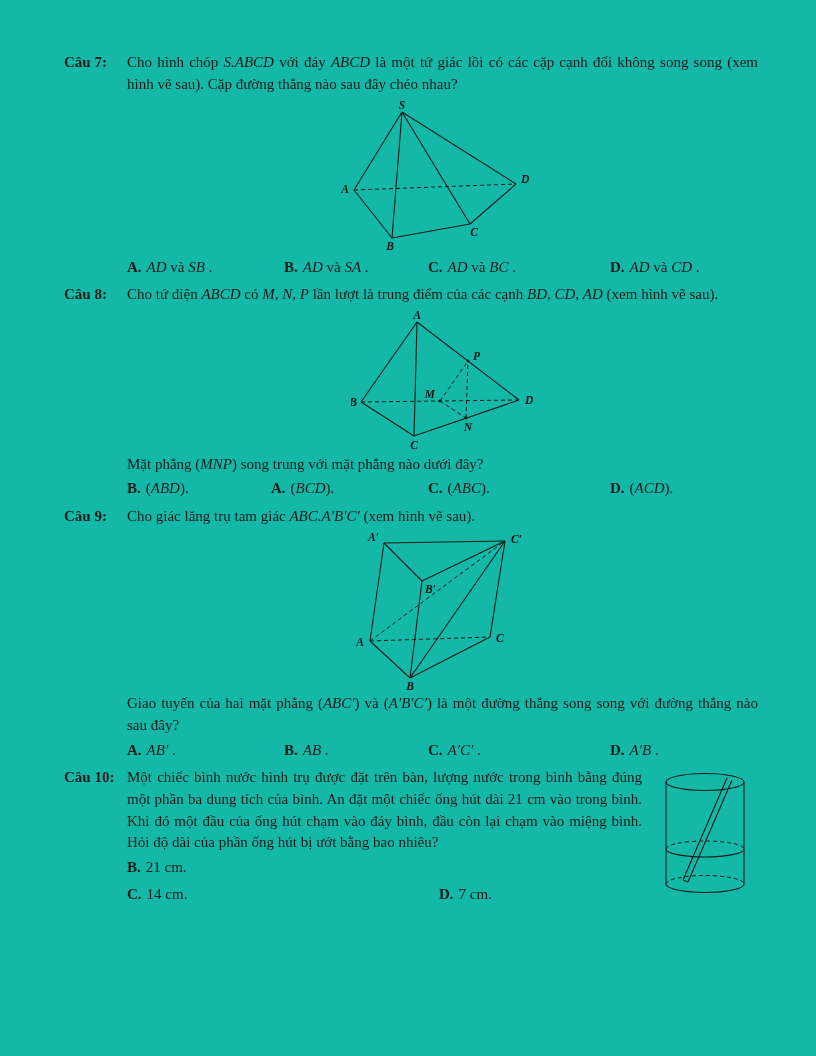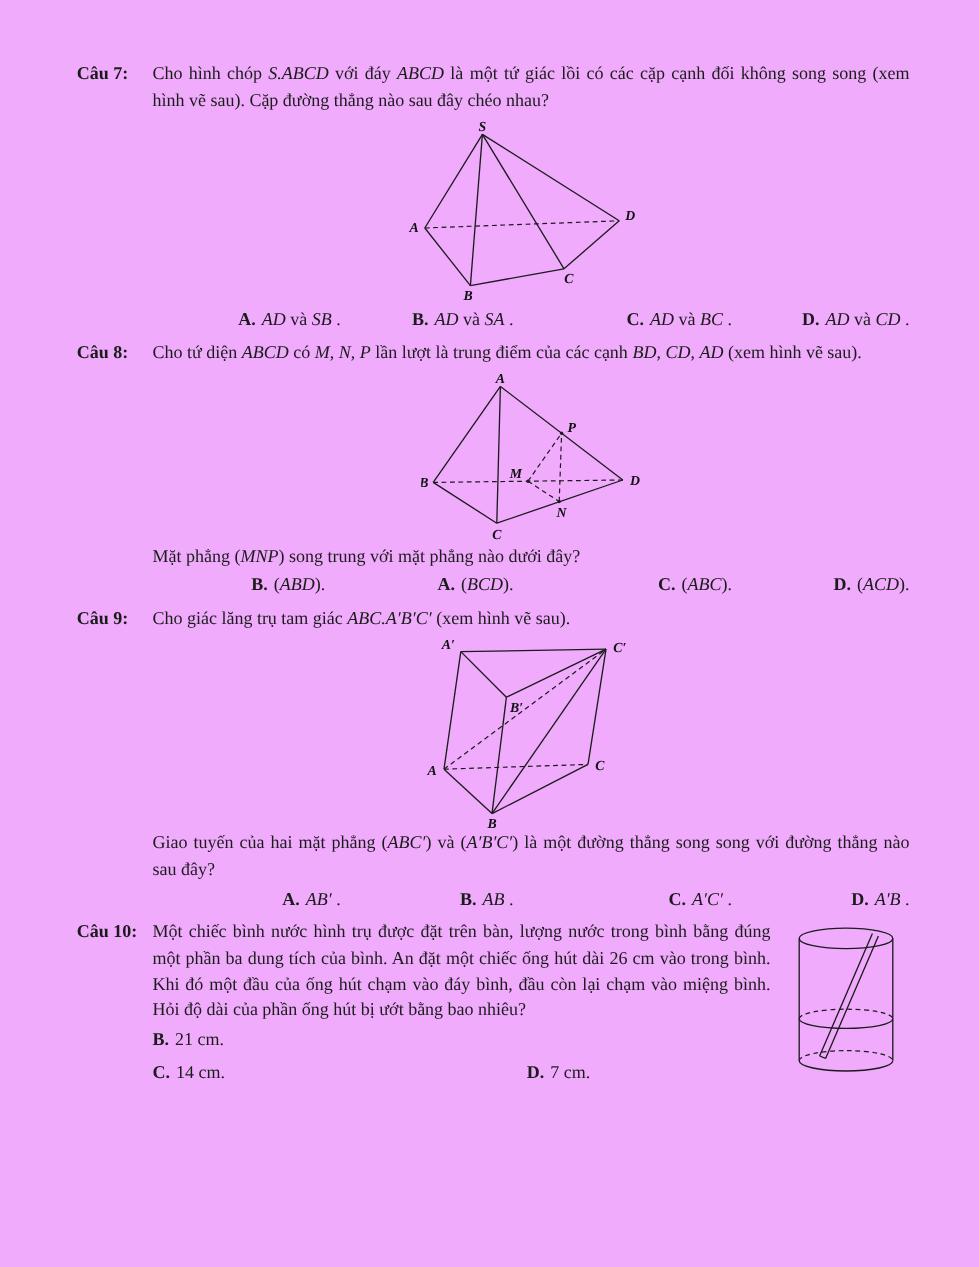--- a/index.html
+++ b/index.html
@@ -1,30 +1,30 @@
 <!DOCTYPE html>
 <html><head>
 <meta charset="utf-8">
 <style>
   * { margin:0; padding:0; box-sizing:border-box; }
   html,body { background:#ffffff; }
   .page {
-    width:816px; height:1056px; background:#f0abfc;
+    width:816px; height:1056px; background:#14b8a6;
     font-family:"Liberation Serif", serif;
     font-size:15px; color:#1b1b1b;
     padding:52px 58px 30px 64px;
     position:relative; overflow:hidden;
   }
   .question { display:flex; margin-bottom:4px; }
   .q-label { width:63px; flex:none; font-weight:bold; line-height:1.45; }
   .q-body { flex:1; min-width:0; }
   .q-text { line-height:1.45; text-align:justify; }
   .math { font-style:italic; }
   .fig-wrap { display:flex; justify-content:center; margin:4px 0 2px 0; }
-  .opt-row { display:flex; line-height:1.75;text-align:right; }
+  .opt-row { display:flex; line-height:1.75; }
   .opt { white-space:nowrap; }
   .opt b { font-weight:bold; }
   .opt .optxt { margin-left:5px; }
   .o1 { width:157px; }
   .o2 { width:144px; }
   .o3 { width:182px; }
   .o4 { flex:1; }
   .q10-flex { display:flex; }
   .q10-left { flex:1; padding-right:14px; }
   .q10-figcol { width:102px; flex:none; padding-top:2px; }
@@ -160,21 +160,21 @@
         <span class="opt o3"><b>C.</b><span class="optxt"><span class="math">A′C′</span><span> .</span></span></span>
         <span class="opt o4"><b>D.</b><span class="optxt"><span class="math">A′B</span><span> .</span></span></span>
       </div>
     </div>
   </div>
 
   <div class="question">
     <div class="q-label">Câu 10:</div>
     <div class="q-body q10-flex">
       <div class="q10-left">
-        <p class="q-text"><span>Một chiếc bình nước hình trụ được đặt trên bàn, lượng nước trong bình bằng đúng một phần ba dung tích của bình. An đặt một chiếc ống hút dài 26 cm vào trong bình. Khi đó một đầu của ống hút chạm vào đáy bình, đầu còn lại chạm vào miệng bình. Hỏi độ dài của phần ống hút bị ướt bằng bao nhiêu?</span></p>
+        <p class="q-text"><span>Một chiếc bình nước hình trụ được đặt trên bàn, lượng nước trong bình bằng đúng một phần ba dung tích của bình. An đặt một chiếc ống hút dài 21 cm vào trong bình. Khi đó một đầu của ống hút chạm vào đáy bình, đầu còn lại chạm vào miệng bình. Hỏi độ dài của phần ống hút bị ướt bằng bao nhiêu?</span></p>
         <div class="q10-row">
           <span class="opt"><b>B.</b><span class="optxt"><span>21 cm.</span></span></span>
         </div>
         <div class="q10-row">
           <span class="opt q10-c1"><b>C.</b><span class="optxt"><span>14 cm.</span></span></span>
           <span class="opt"><b>D.</b><span class="optxt"><span>7 cm.</span></span></span>
         </div>
       </div>
       <div class="q10-figcol">
         <svg width="100" height="132" viewBox="0 0 100 132">

